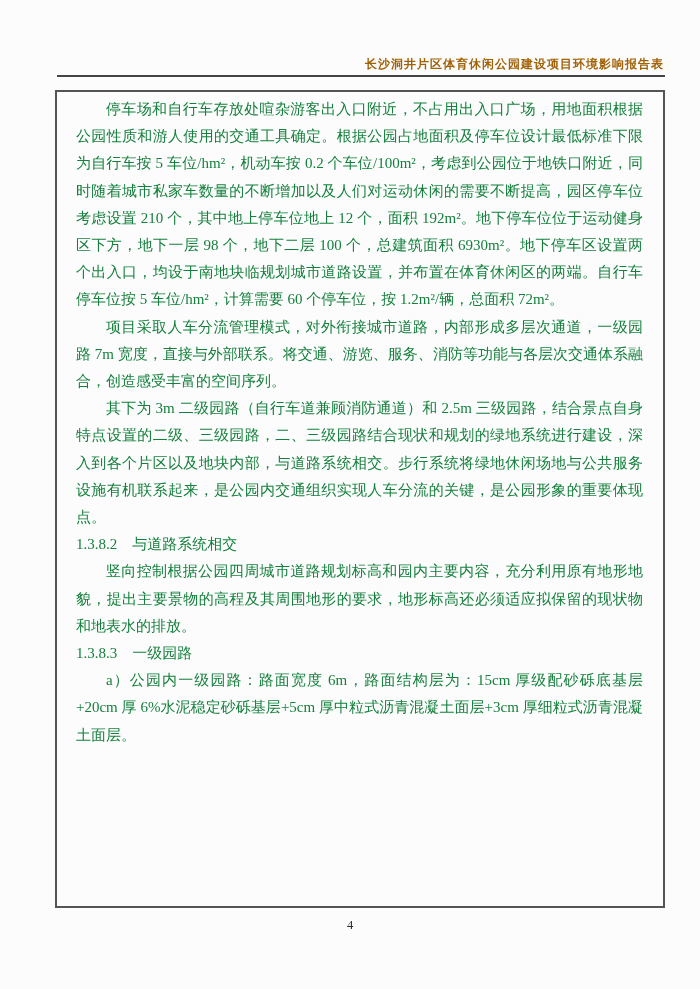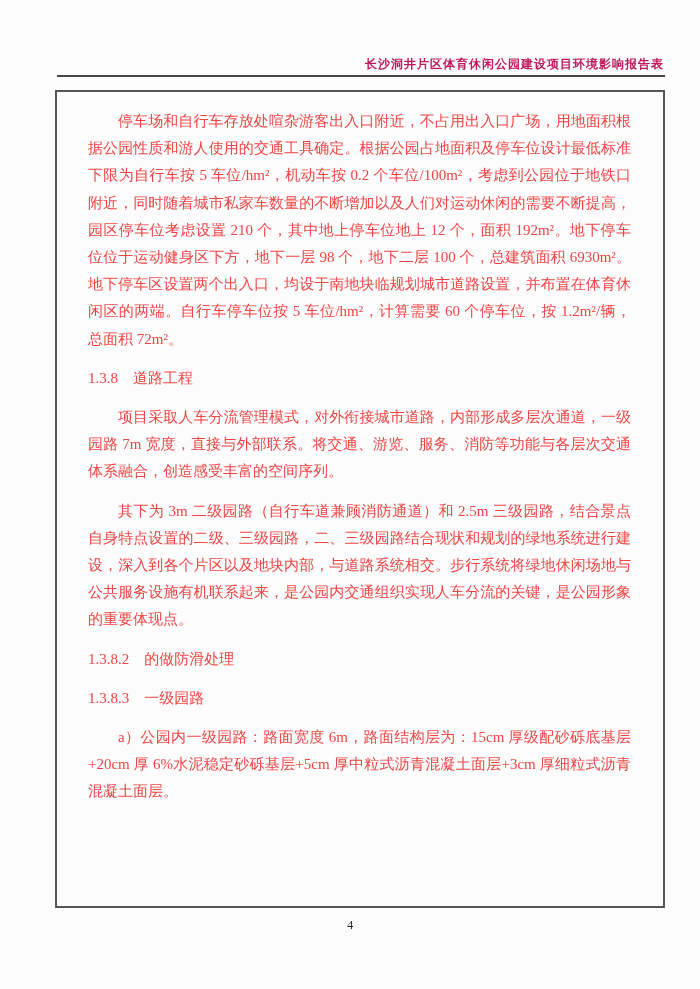--- a/index.html
+++ b/index.html
@@ -15,43 +15,43 @@
     color: #1f1f1f;
     overflow: hidden;
   }
   .running-header {
     position: absolute;
     top: 56px; left: 57px; right: 36px;
     text-align: right;
     font-size: 12px;
     font-weight: bold;
     letter-spacing: 1px;
-    color: #be185d;
+    color: #a16207;
   }
   .header-rule {
     position: absolute;
     top: 75px; left: 57px;
     width: 608px; height: 2px;
     background: #454545;
   }
   .doc-box {
     position: absolute;
     top: 90px; left: 55px;
     width: 610px; height: 818px;
     border: 2px solid #555;
     box-sizing: border-box;
     padding: 4px 20px 0 19px;
     overflow: hidden;
   }
   .doc-box p {
-    margin: 12px;
+    margin: 0;
     font-size: 15px;
     line-height: 27.2px;
     text-align: justify;
-    color: #ef4444;
+    color: #15803d;
   }
   .doc-box p.b { text-indent: 2em; }
   .doc-box p.h { text-indent: 0; text-align: left; }
   .page-number {
     position: absolute;
     top: 918px; left: 0;
     width: 700px;
     text-align: center;
     font-size: 12.5px;
     color: #2a2a2a;
@@ -61,24 +61,24 @@
 <body>
 
 <div class="page">
 
   <div class="running-header">长沙洞井片区体育休闲公园建设项目环境影响报告表</div>
 
   <div class="header-rule"></div>
 
   <div class="doc-box">
     <p class="b">停车场和自行车存放处喧杂游客出入口附近，不占用出入口广场，用地面积根据公园性质和游人使用的交通工具确定。根据公园占地面积及停车位设计最低标准下限为自行车按 5 车位/hm²，机动车按 0.2 个车位/100m²，考虑到公园位于地铁口附近，同时随着城市私家车数量的不断增加以及人们对运动休闲的需要不断提高，园区停车位考虑设置 210 个，其中地上停车位地上 12 个，面积 192m²。地下停车位位于运动健身区下方，地下一层 98 个，地下二层 100 个，总建筑面积 6930m²。地下停车区设置两个出入口，均设于南地块临规划城市道路设置，并布置在体育休闲区的两端。自行车停车位按 5 车位/hm²，计算需要 60 个停车位，按 1.2m²/辆，总面积 72m²。</p>
-    <p class="h">1.3.8　道路工程</p>
     <p class="b">项目采取人车分流管理模式，对外衔接城市道路，内部形成多层次通道，一级园路 7m 宽度，直接与外部联系。将交通、游览、服务、消防等功能与各层次交通体系融合，创造感受丰富的空间序列。</p>
     <p class="b">其下为 3m 二级园路（自行车道兼顾消防通道）和 2.5m 三级园路，结合景点自身特点设置的二级、三级园路，二、三级园路结合现状和规划的绿地系统进行建设，深入到各个片区以及地块内部，与道路系统相交。步行系统将绿地休闲场地与公共服务设施有机联系起来，是公园内交通组织实现人车分流的关键，是公园形象的重要体现点。</p>
-    <p class="h">1.3.8.2　的做防滑处理</p>
+    <p class="h">1.3.8.2　与道路系统相交</p>
+    <p class="b">竖向控制根据公园四周城市道路规划标高和园内主要内容，充分利用原有地形地貌，提出主要景物的高程及其周围地形的要求，地形标高还必须适应拟保留的现状物和地表水的排放。</p>
     <p class="h">1.3.8.3　一级园路</p>
     <p class="b">a）公园内一级园路：路面宽度 6m，路面结构层为：15cm 厚级配砂砾底基层+20cm 厚 6%水泥稳定砂砾基层+5cm 厚中粒式沥青混凝土面层+3cm 厚细粒式沥青混凝土面层。</p>
 
   </div>
 
   <div class="page-number">4</div>
 
 </div>
 
 </body></html>

